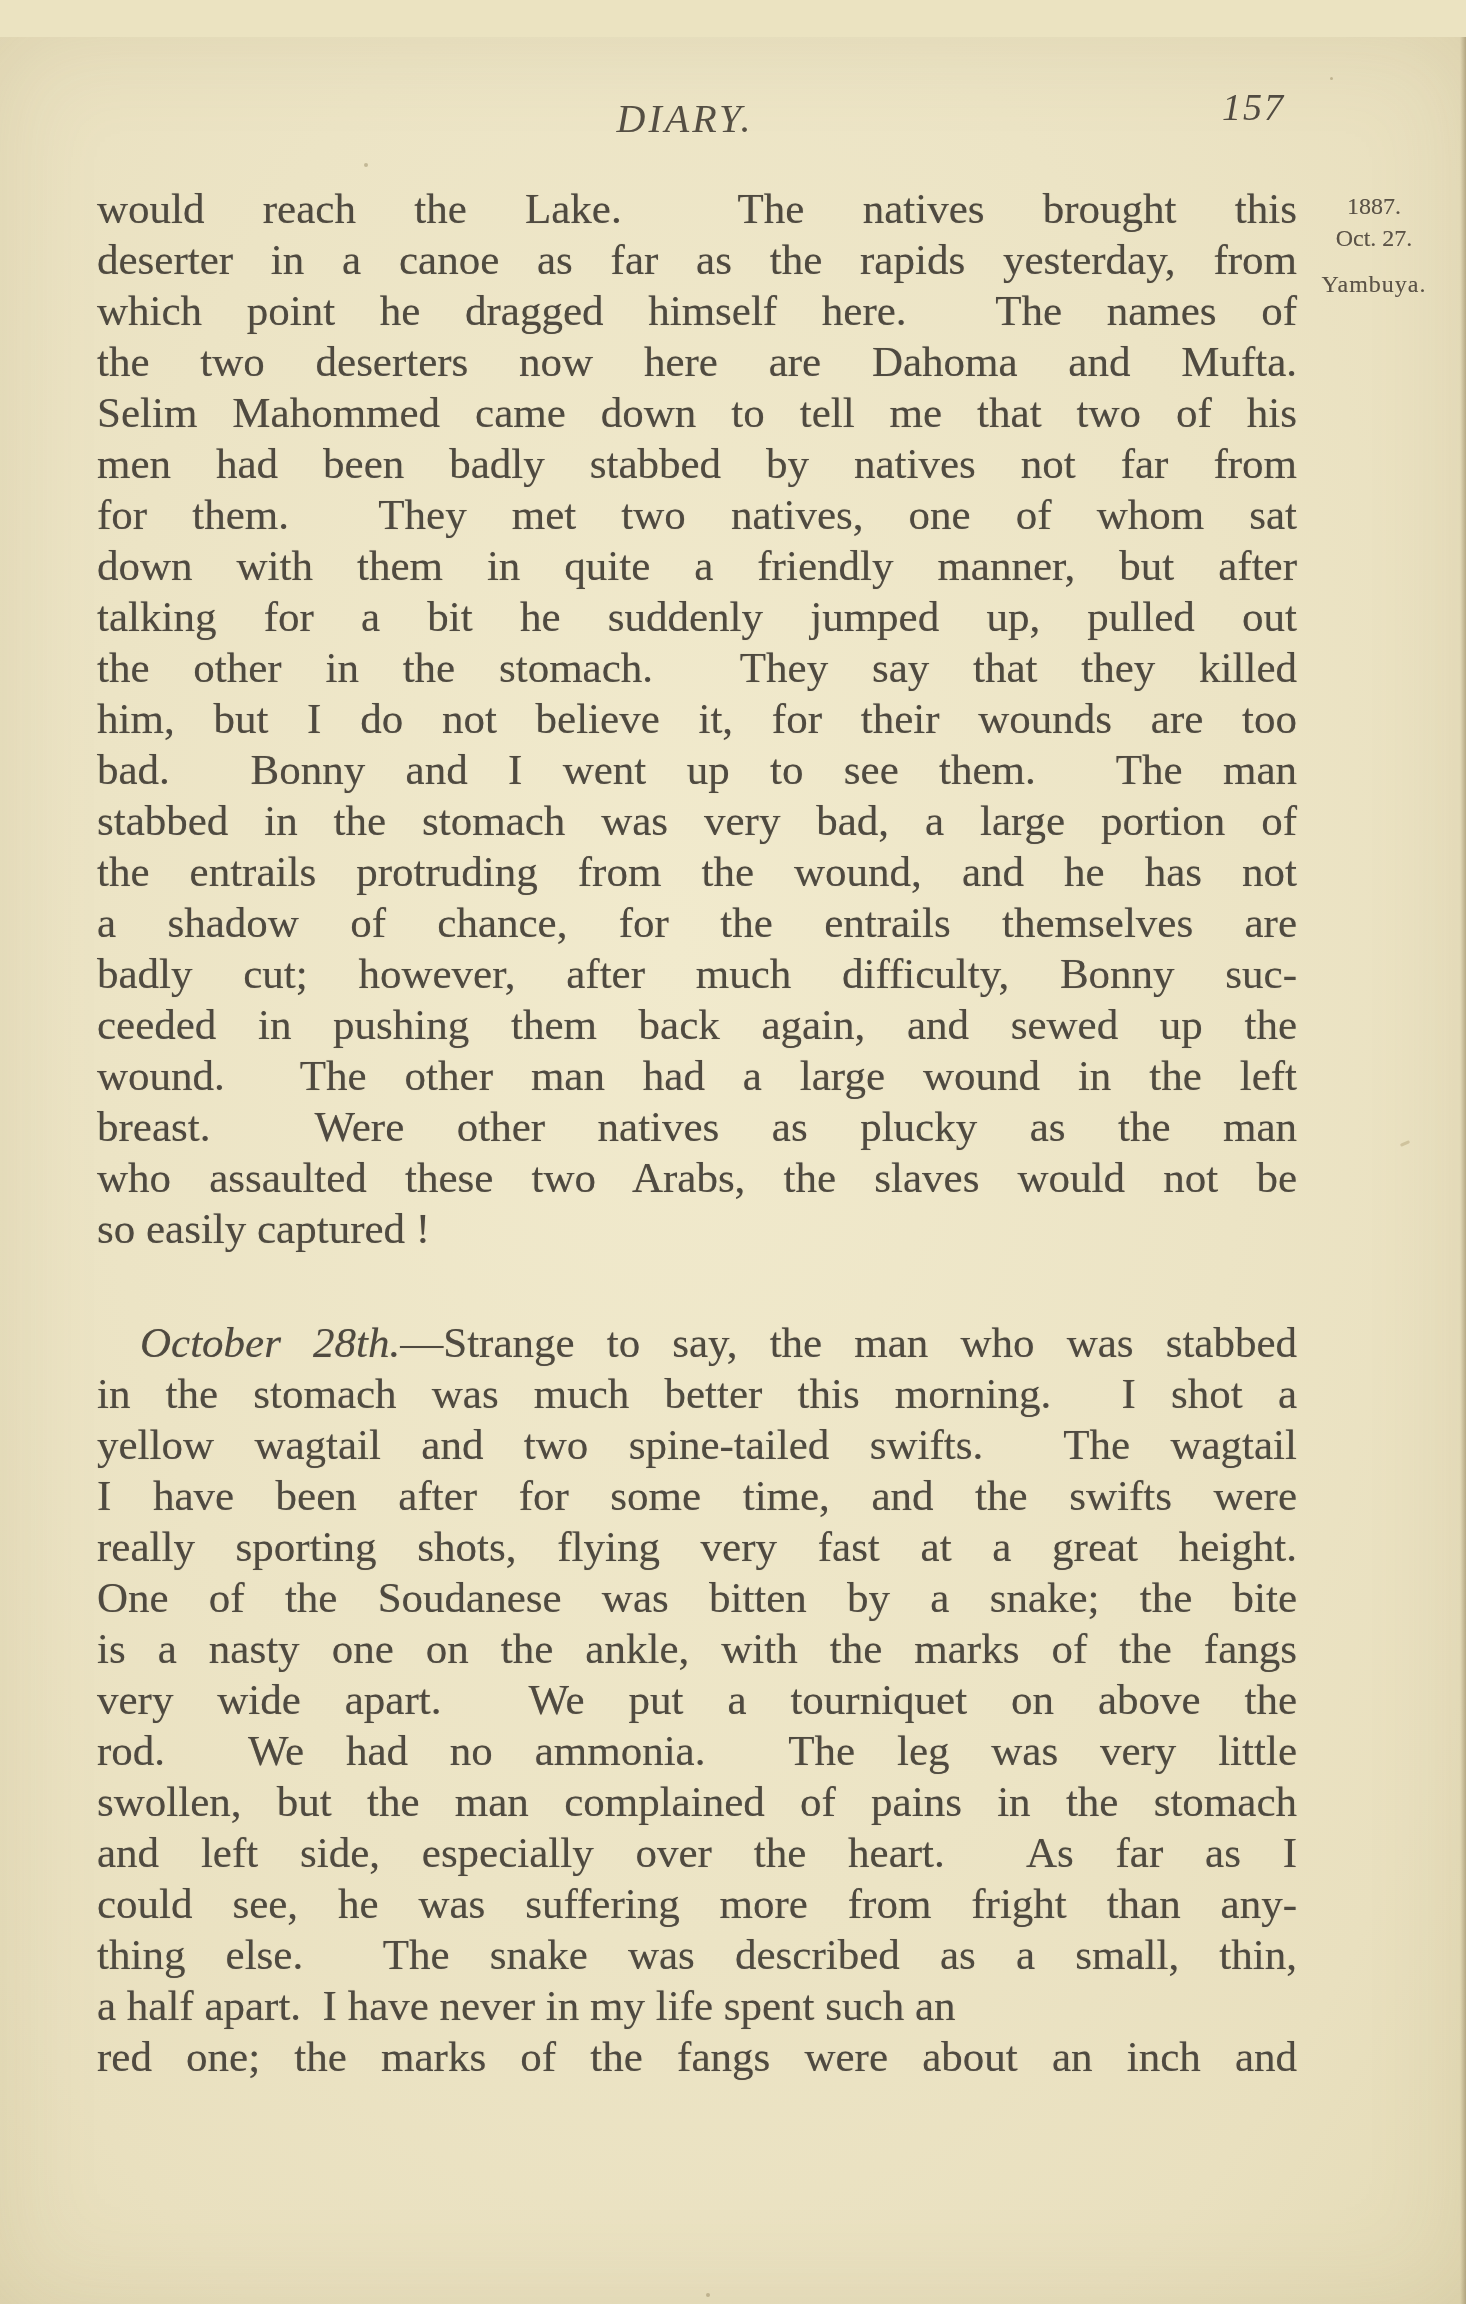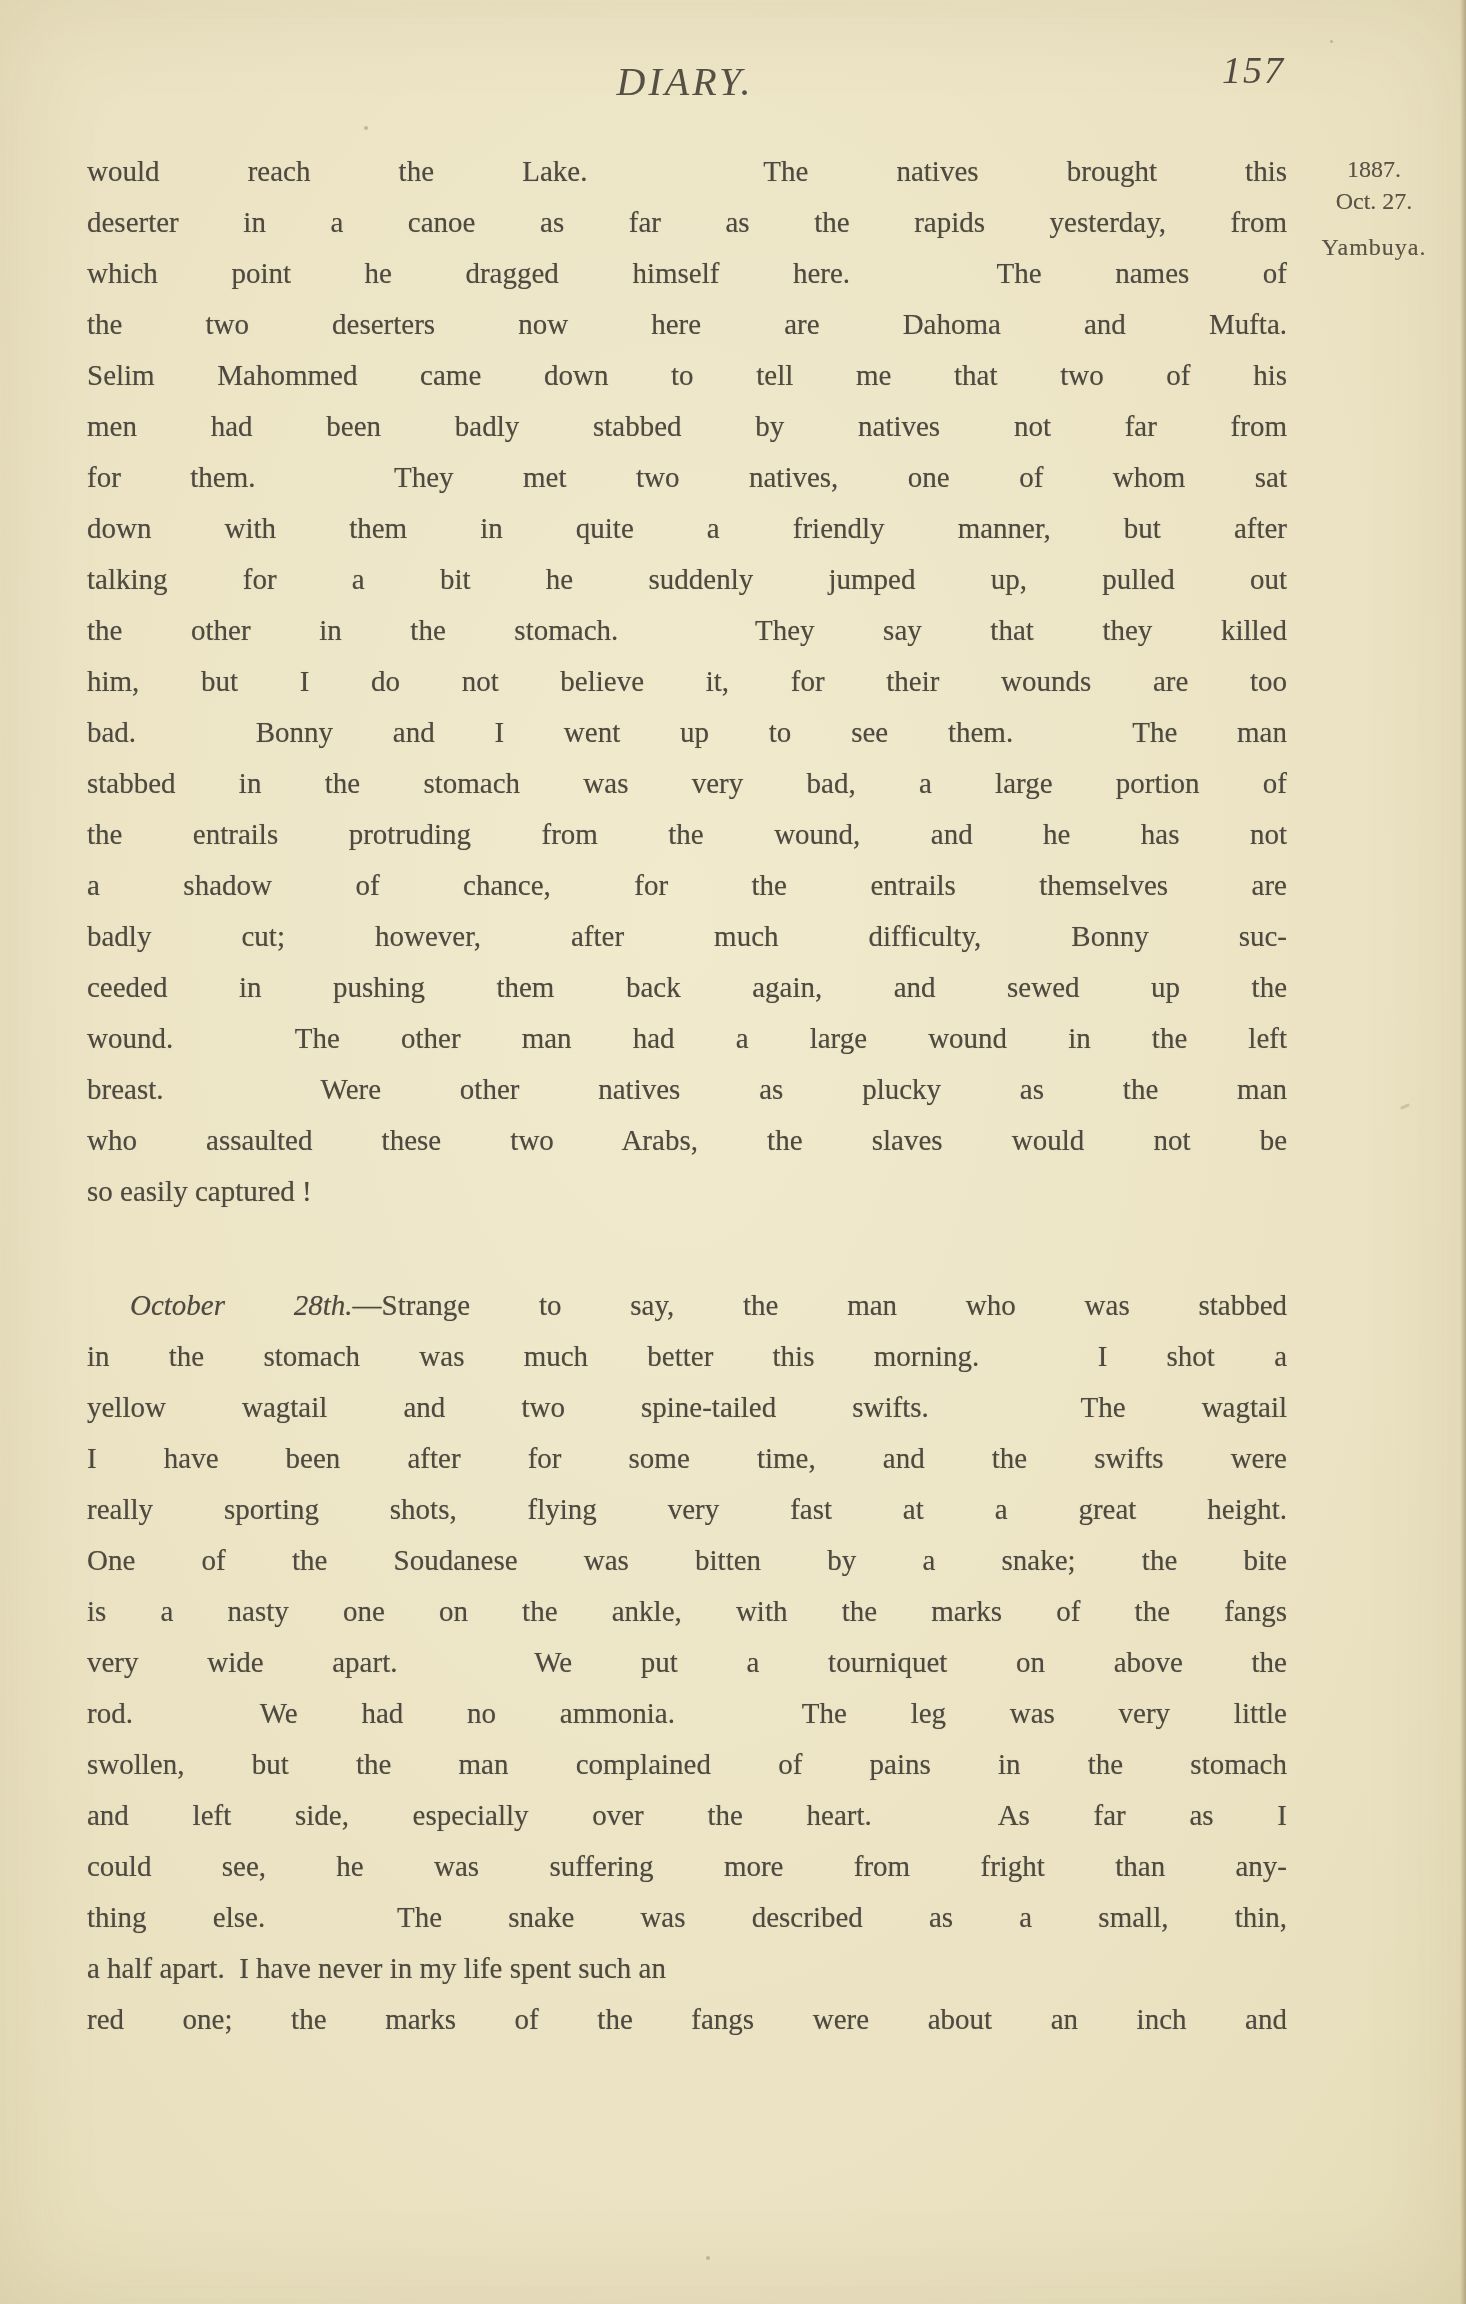--- a/index.html
+++ b/index.html
@@ -15,20 +15,21 @@
     font-family: "Liberation Serif", "DejaVu Serif", serif;
     background: #ebe3c1;
   }
   .page {
     position: absolute;
     inset: 0;
     background: radial-gradient(ellipse at 46% 40%,
       #f1eacd 0%, #ece4c5 52%, #e9e0bf 80%, #e4dbb6 100%);
     box-shadow: inset 0 0 100px rgba(150, 128, 80, 0.16);
     color: var(--ink, #4f4a40);
+    margin-top: 37px;
   }
   .page-edge-right {
     position: absolute;
     right: 0; top: 0; bottom: 0;
     width: 6px;
     background: linear-gradient(to left, rgba(110, 92, 55, 0.38), rgba(110, 92, 55, 0));
   }
   .header {
     position: absolute;
     left: 85px;
@@ -66,24 +67,24 @@
     color: #5b5347;
     text-shadow: 0 0 0.6px rgba(91, 83, 71, 0.45);
   }
   .margin-note .place {
     margin-top: 14px;
     letter-spacing: 1px;
     text-align: center;
   }
   .body-text {
     position: absolute;
-    left: 87px;
+    left: 97px;
     top: 146px;
     width: 1200px;
-    font-size: 29px;
+    font-size: 43px;
     color: #4f4a40;
     text-shadow: 0 0 0.7px rgba(79, 74, 64, 0.5);
   }
   .paragraph { margin: 0; }
   .paragraph + .paragraph { margin-top: 63px; }
   .line {
     height: 51px;
     line-height: 51px;
     text-align: justify;
     text-align-last: justify;

